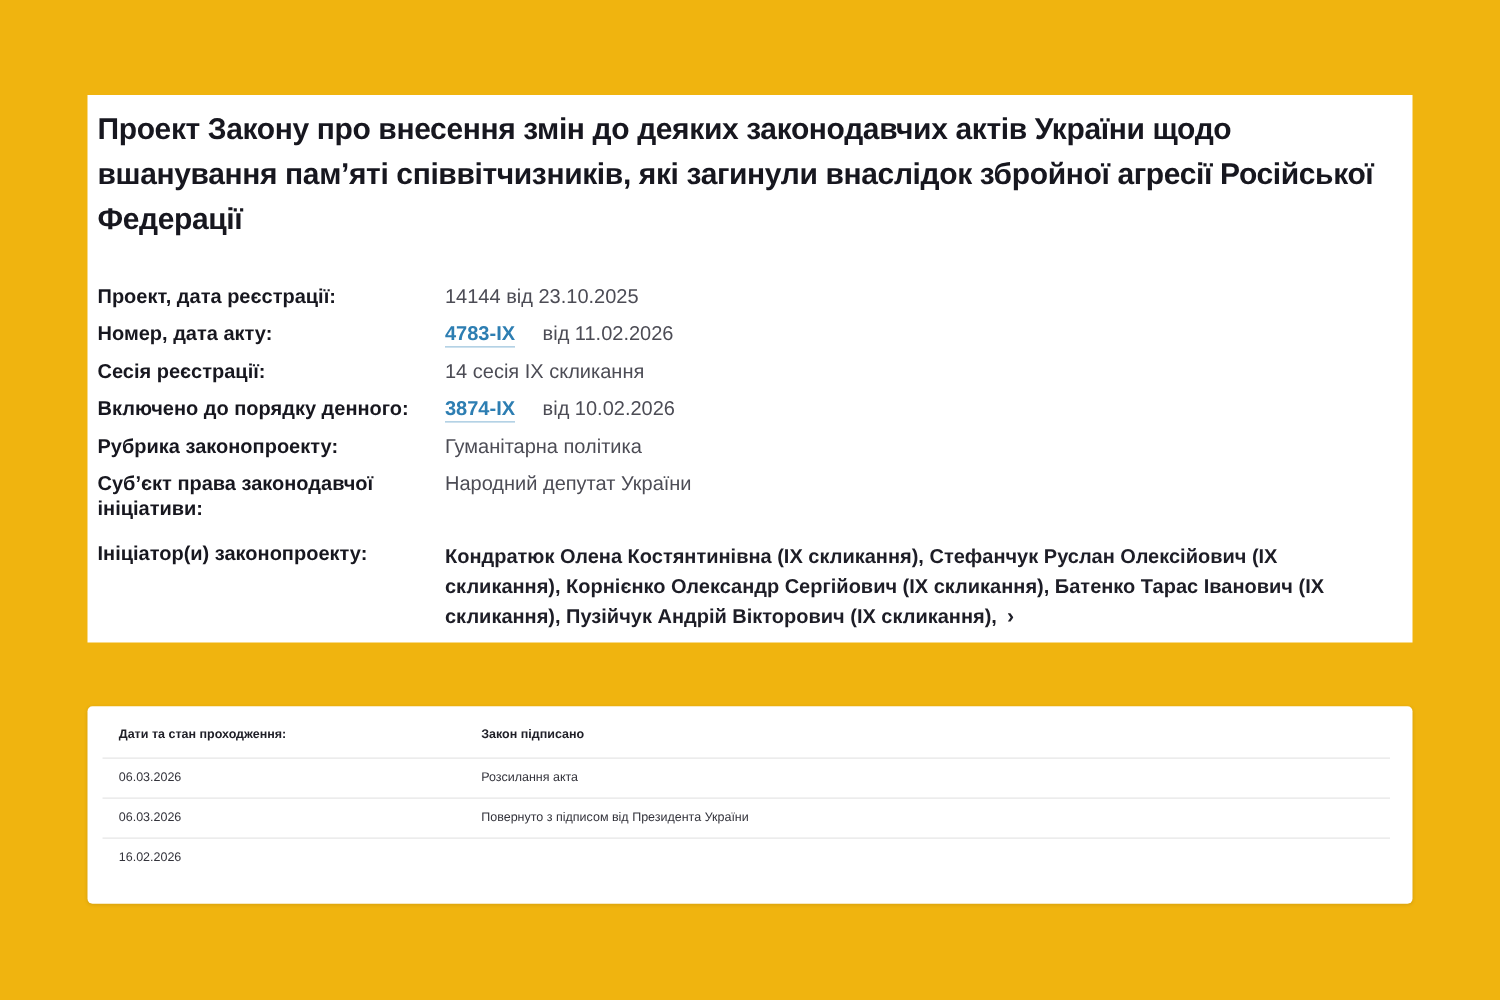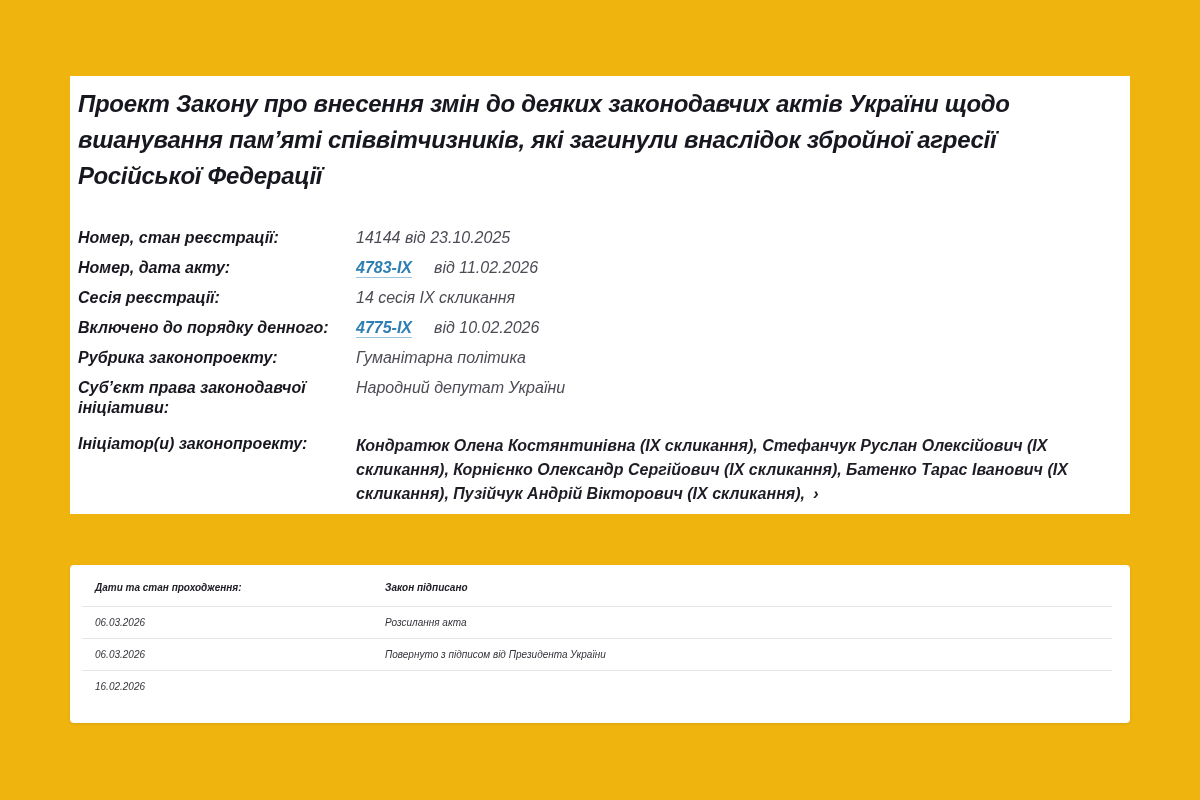--- a/index.html
+++ b/index.html
@@ -11,21 +11,21 @@
     --divider:#E6E6E6;
   }
   *{box-sizing:border-box;}
   html,body{margin:0;padding:0;}
   body{
     width:1200px;height:800px;
     background:var(--bg);
     font-family:"Liberation Sans", sans-serif;
     overflow:hidden;
   }
-  .page{position:relative;width:1200px;height:608px;font-style:italic;}
+  .page{position:relative;width:1200px;height:608px;}
   .card{
     position:absolute;left:70px;width:1060px;
     background:var(--card);
   }
   .card-bill{
     top:76px;
     padding:10px 30px 8px 8px;
   }
   .bill-title{
     margin:0;
@@ -103,40 +103,40 @@
 <body>
 
 <div class="page">
 
   <section class="card card-bill">
     <h1 class="bill-title">Проект Закону про внесення змін до деяких законодавчих актів України щодо вшанування пам’яті співвітчизників, які загинули внаслідок збройної агресії Російської Федерації</h1>
 
     <div class="meta">
 
       <div class="meta-row">
-        <div class="meta-label">Номер, стан реєстрації:</div>
+        <div class="meta-label">Проект, дата реєстрації:</div>
         <div class="meta-value">14144 від 23.10.2025</div>
       </div>
 
       <div class="meta-row">
         <div class="meta-label">Номер, дата акту:</div>
         <div class="meta-value">
           <a href="#" class="doc-link">4783-IX</a><span class="suffix">від 11.02.2026</span>
         </div>
       </div>
 
       <div class="meta-row">
         <div class="meta-label">Сесія реєстрації:</div>
         <div class="meta-value">14 сесія IX скликання</div>
       </div>
 
       <div class="meta-row">
         <div class="meta-label">Включено до порядку денного:</div>
         <div class="meta-value">
-          <a href="#" class="doc-link">4775-IX</a><span class="suffix">від 10.02.2026</span>
+          <a href="#" class="doc-link">3874-IX</a><span class="suffix">від 10.02.2026</span>
         </div>
       </div>
 
       <div class="meta-row">
         <div class="meta-label">Рубрика законопроекту:</div>
         <div class="meta-value">Гуманітарна політика</div>
       </div>
 
       <div class="meta-row">
         <div class="meta-label">Суб’єкт права законодавчої ініціативи:</div>

